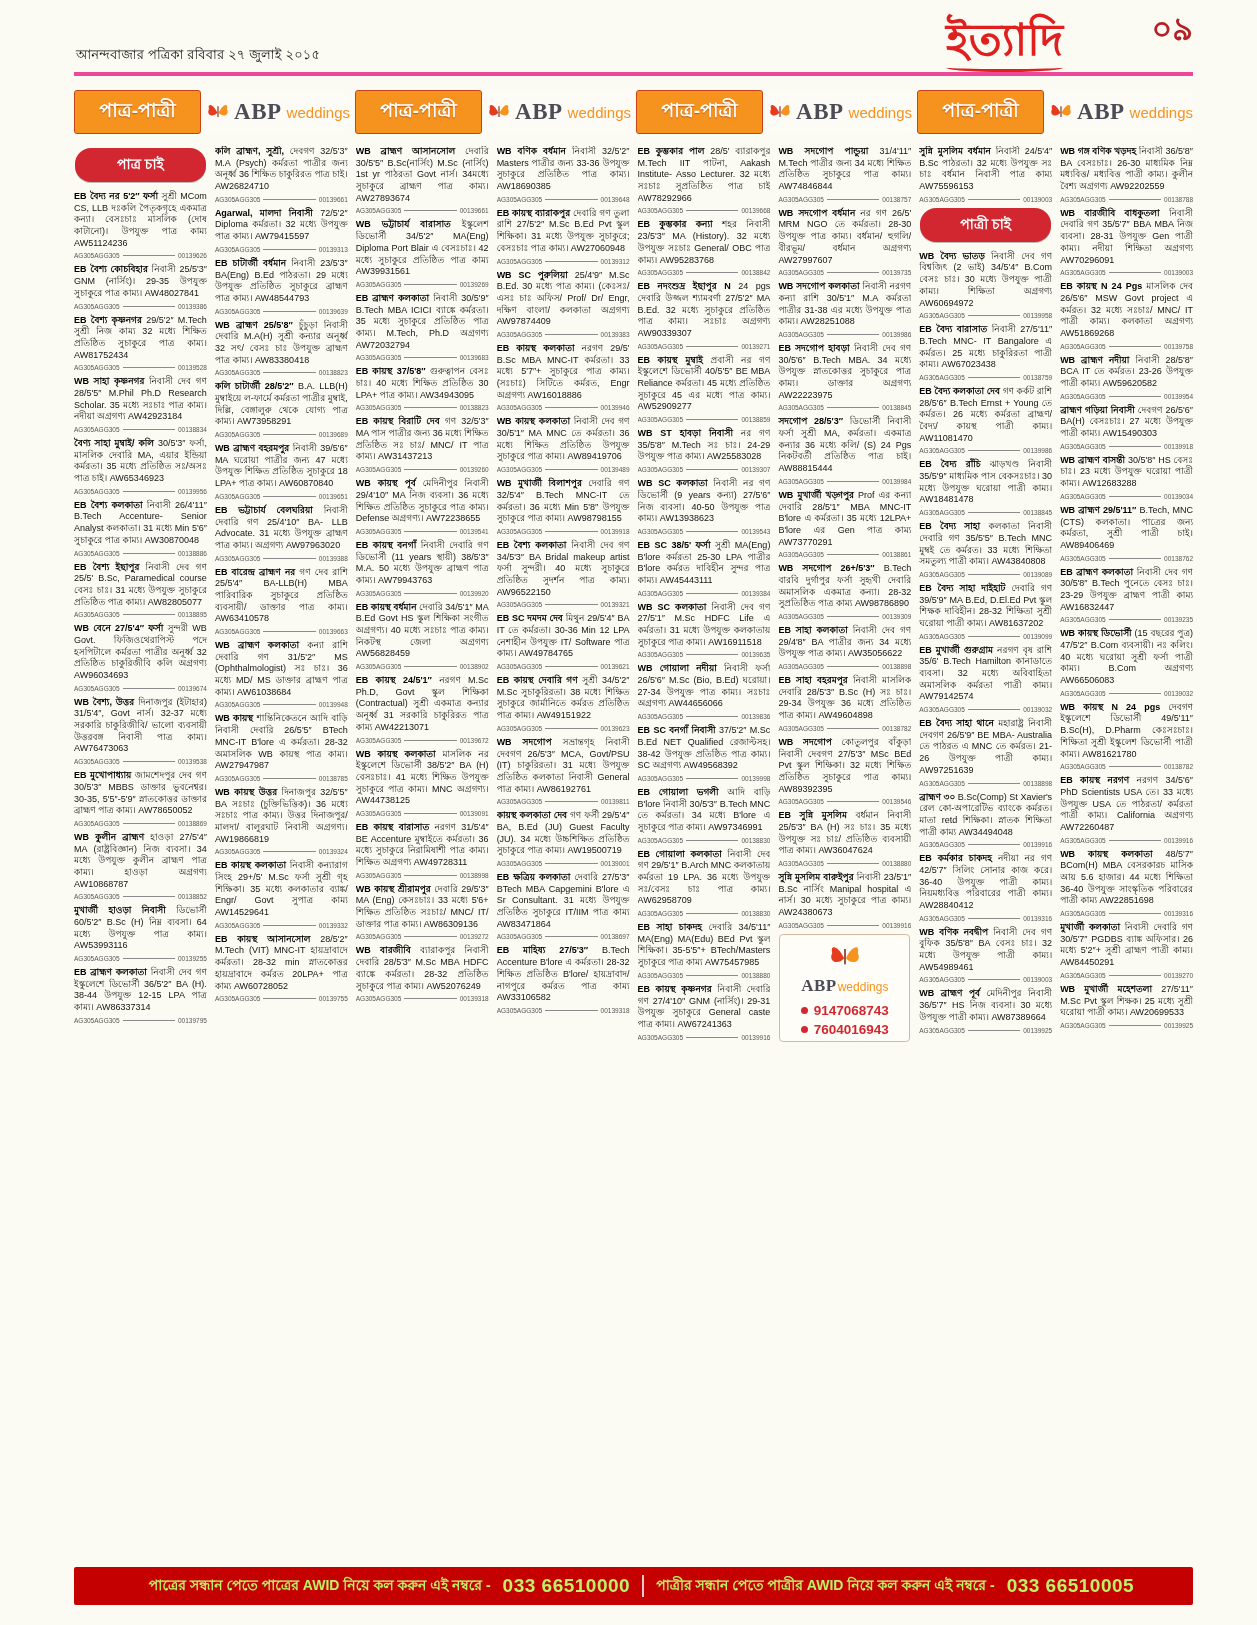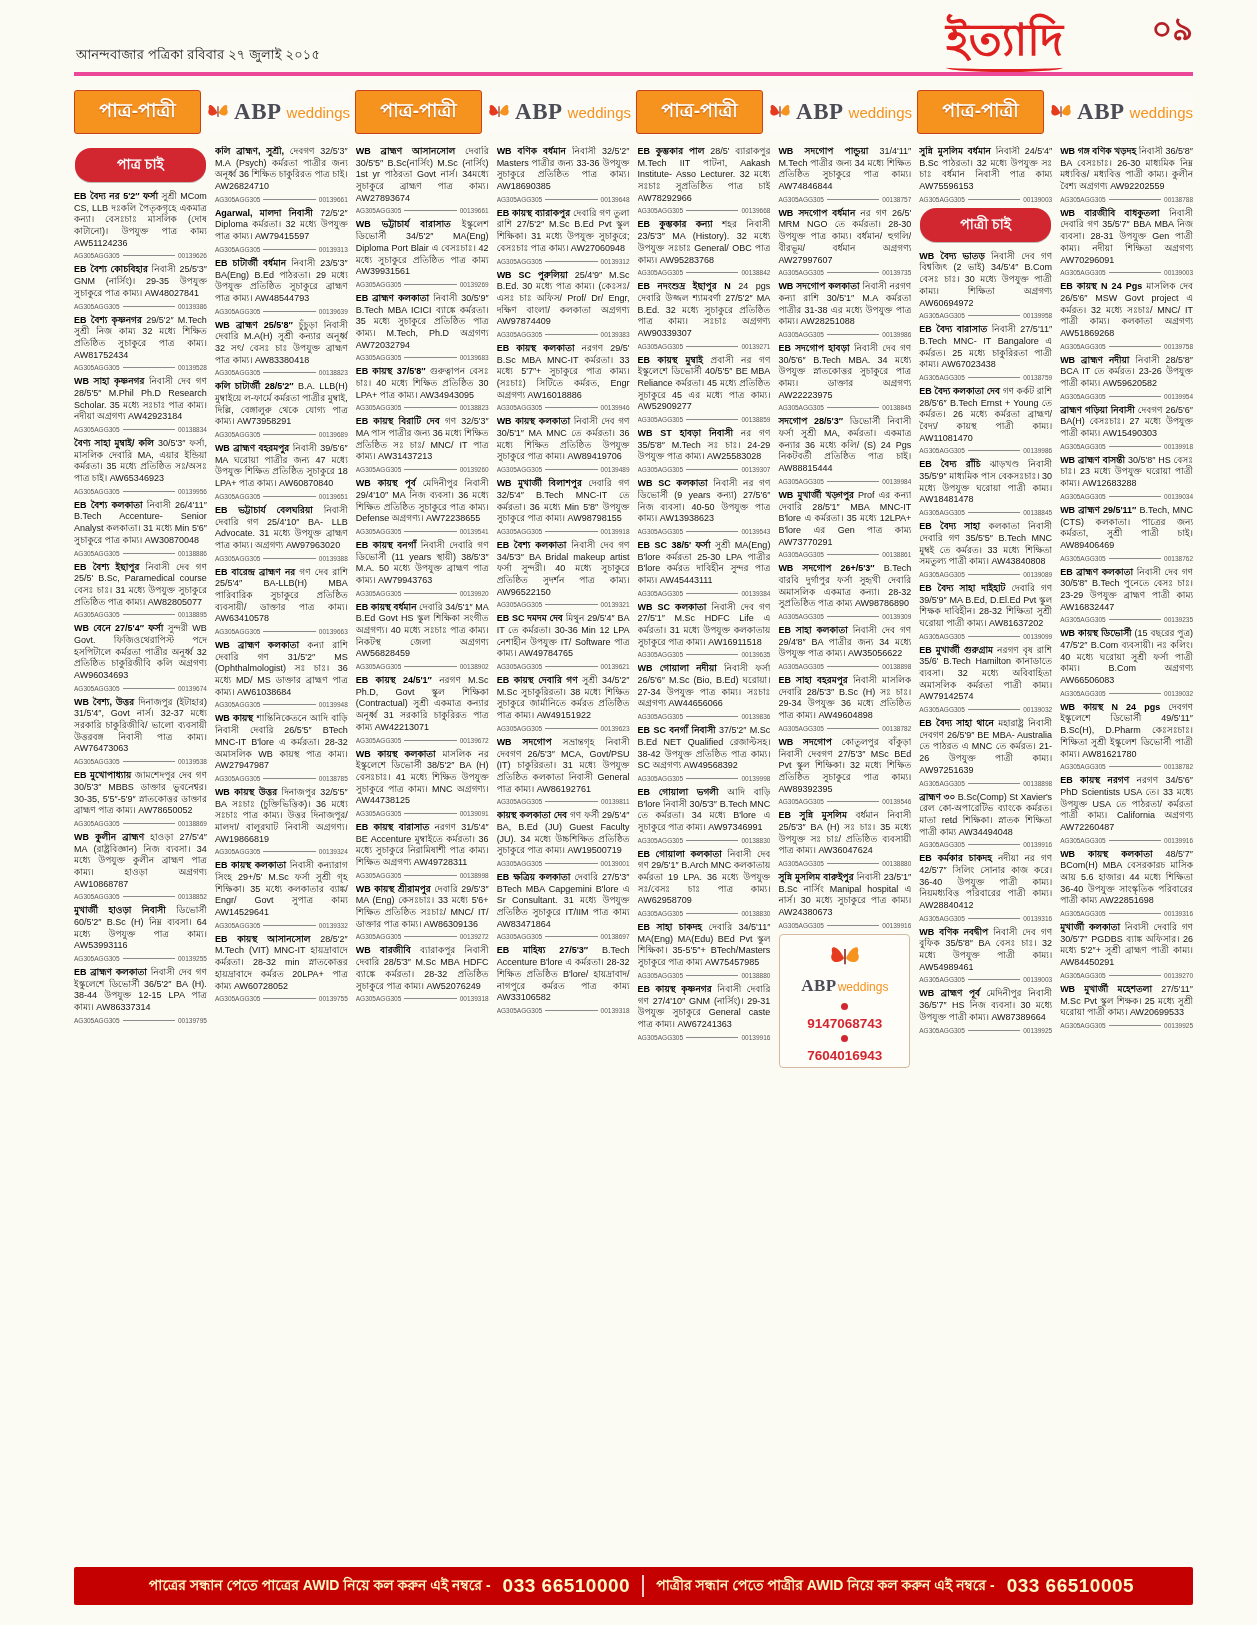--- a/index.html
+++ b/index.html
@@ -31,24 +31,24 @@
   .secHead{background:#d22730;color:#fff;font-weight:bold;font-size:14px;text-align:center;padding:5px 0;border-radius:16px;margin:2px 1px 9px;box-shadow:0 1px 0 rgba(0,0,0,.25);}
   .ad{margin-bottom:1px;}
   .adtext{margin:0;text-align:justify;line-height:1.3;color:#141414;font-size:9px;word-break:break-word;}
   .adtext b{color:#000;}
   .adfoot{display:flex;align-items:center;gap:3px;margin:3px 0 5px;}
   .tiny{font-size:6.5px;color:#555;white-space:nowrap;}
   .rule{flex:1;border-top:1px solid #8c8c8c;height:0;}
   
   .promo{border:1px solid #d5b9a0;background:#fffdf8;border-radius:4px;text-align:center;padding:8px 4px 0;margin:4px 1px 6px;}
   .promoBrand{margin:2px 0 7px;}
-  .phoneRow{display:flex;align-items:center;justify-content:center;gap:6px;color:#d22730;font-weight:bold;font-size:13.5px;margin:4px 0;flex-direction:column;}
+  .phoneRow{display:flex;align-items:center;justify-content:center;gap:6px;color:#d22730;font-weight:bold;font-size:13.5px;margin:4px 0;}
   .dot{width:7px;height:7px;border-radius:50%;background:#d22730;display:inline-block;}
   
-  .hotline{position:absolute;left:74px;right:64px;bottom:20px;height:38px;background:#c50000;border-radius:2px;color:#fef9c3;display:flex;align-items:center;justify-content:center;gap:12px;font-weight:bold;font-size:14px;padding-left:16px;}
+  .hotline{position:absolute;left:74px;right:64px;bottom:20px;height:38px;background:#c50000;border-radius:2px;color:#bef264;display:flex;align-items:center;justify-content:center;gap:12px;font-weight:bold;font-size:14px;padding-left:16px;}
   .hot-num{font-size:19px;letter-spacing:.5px;}
   .hot-sep{width:2px;height:22px;background:rgba(255,255,255,.8);}
 </style>
 </head>
 <body>
 
 <div class="page">
 
   <header class="masthead">
     <span class="paperline">আনন্দবাজার পত্রিকা রবিবার ২৭ জুলাই ২০১৫</span>

